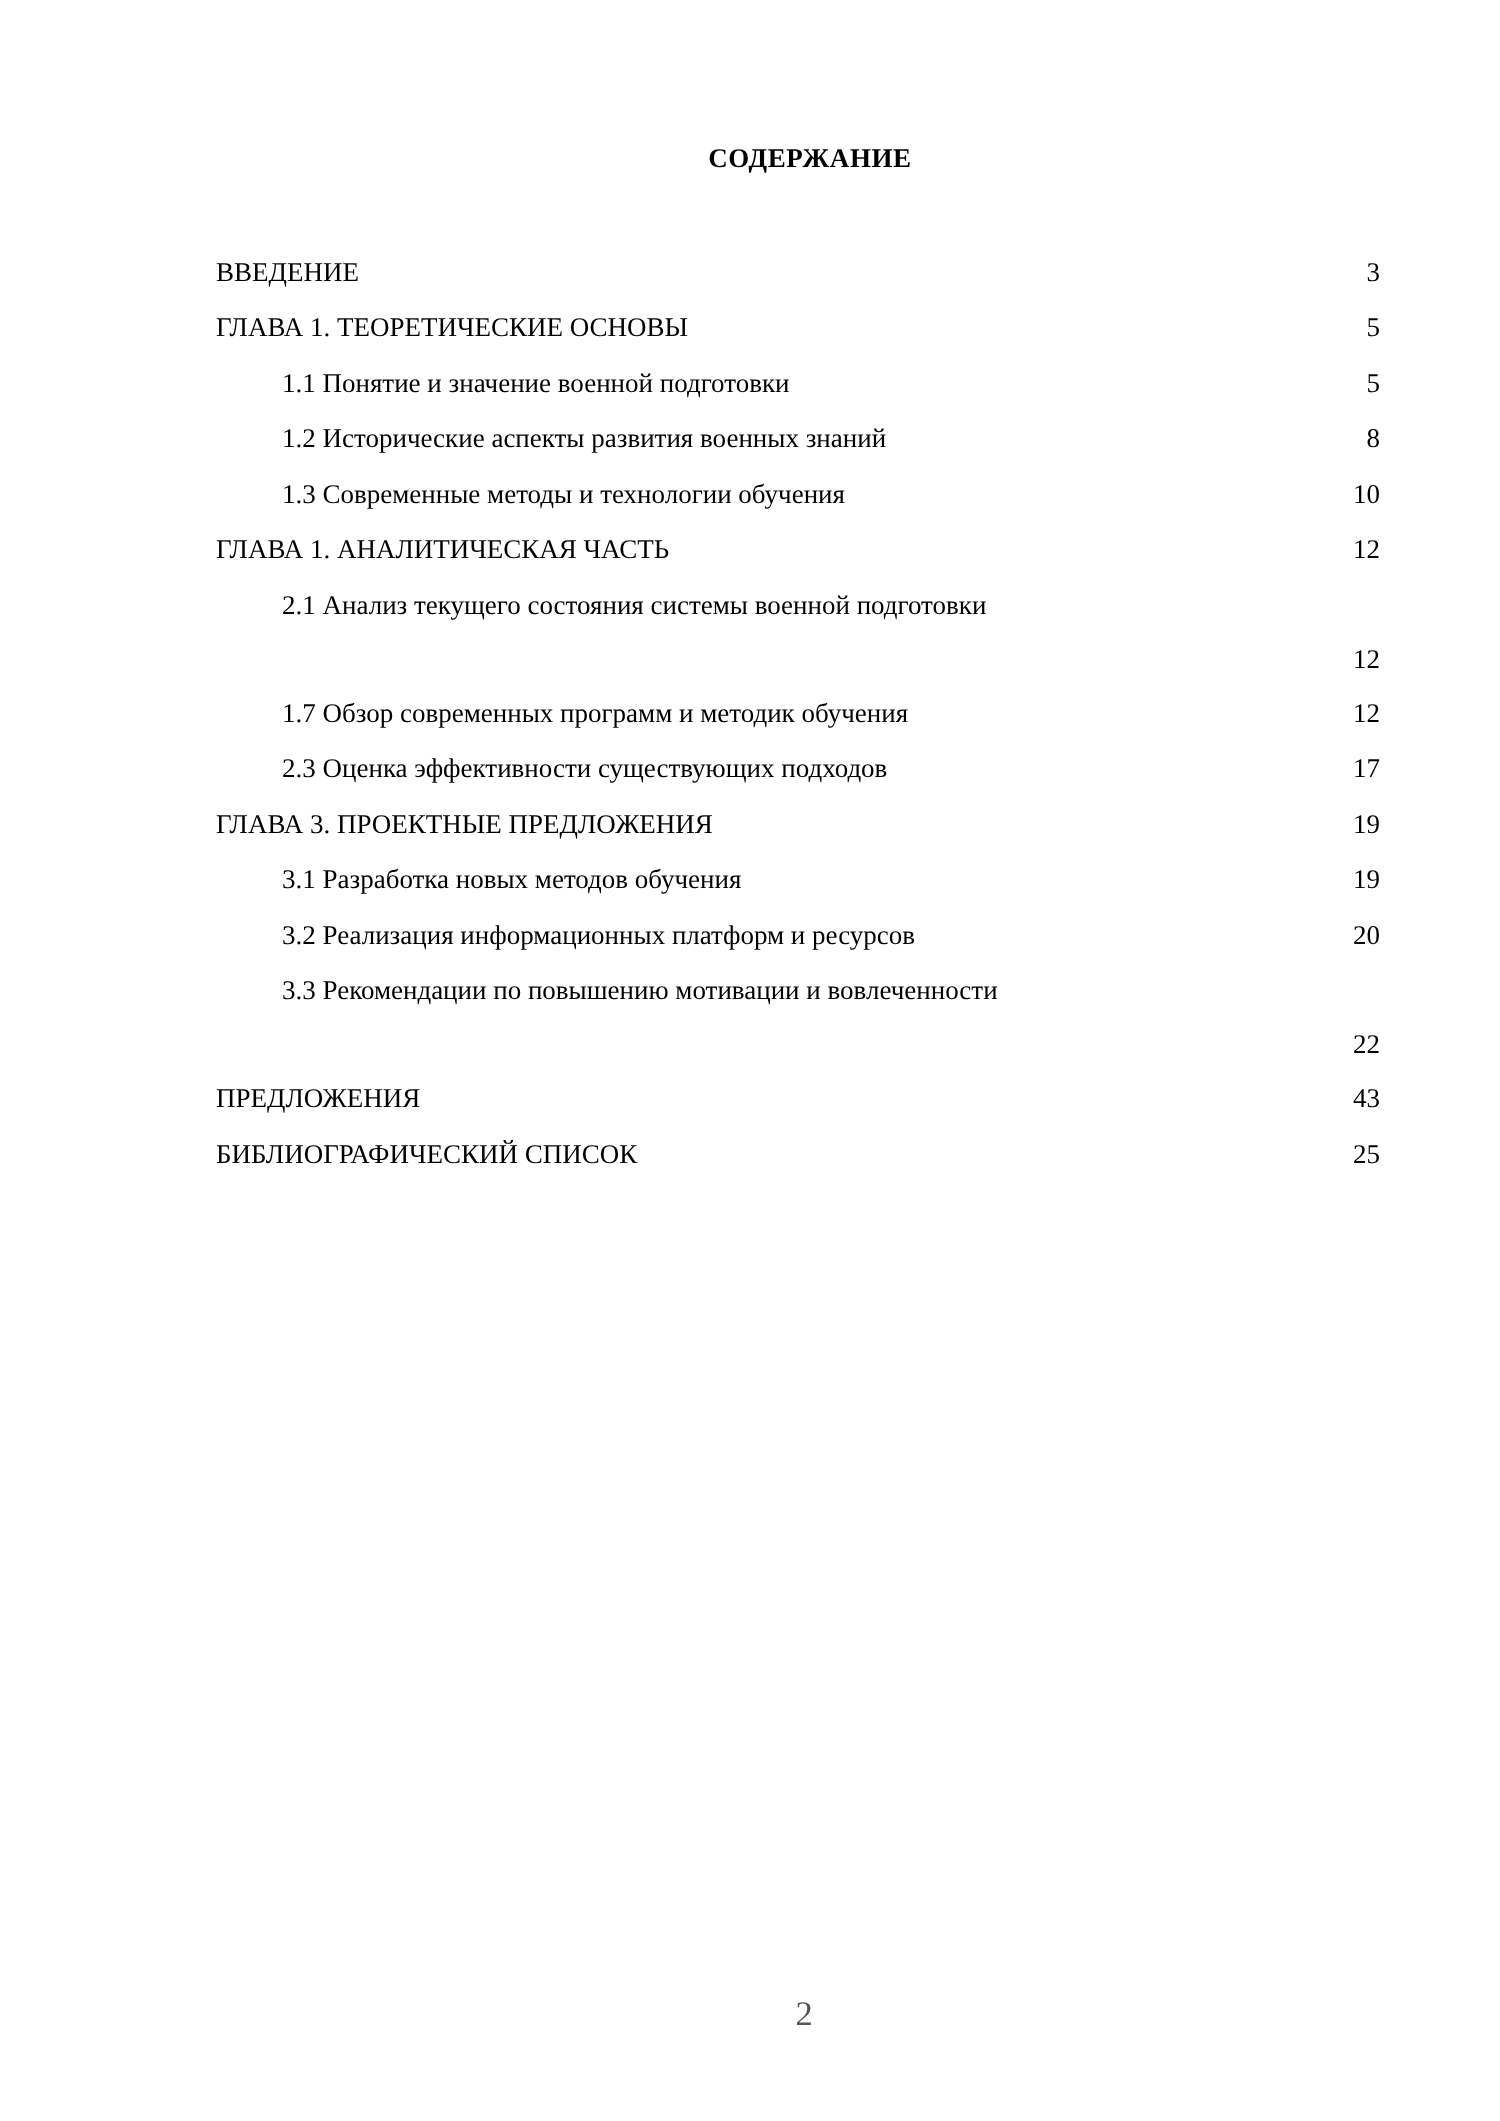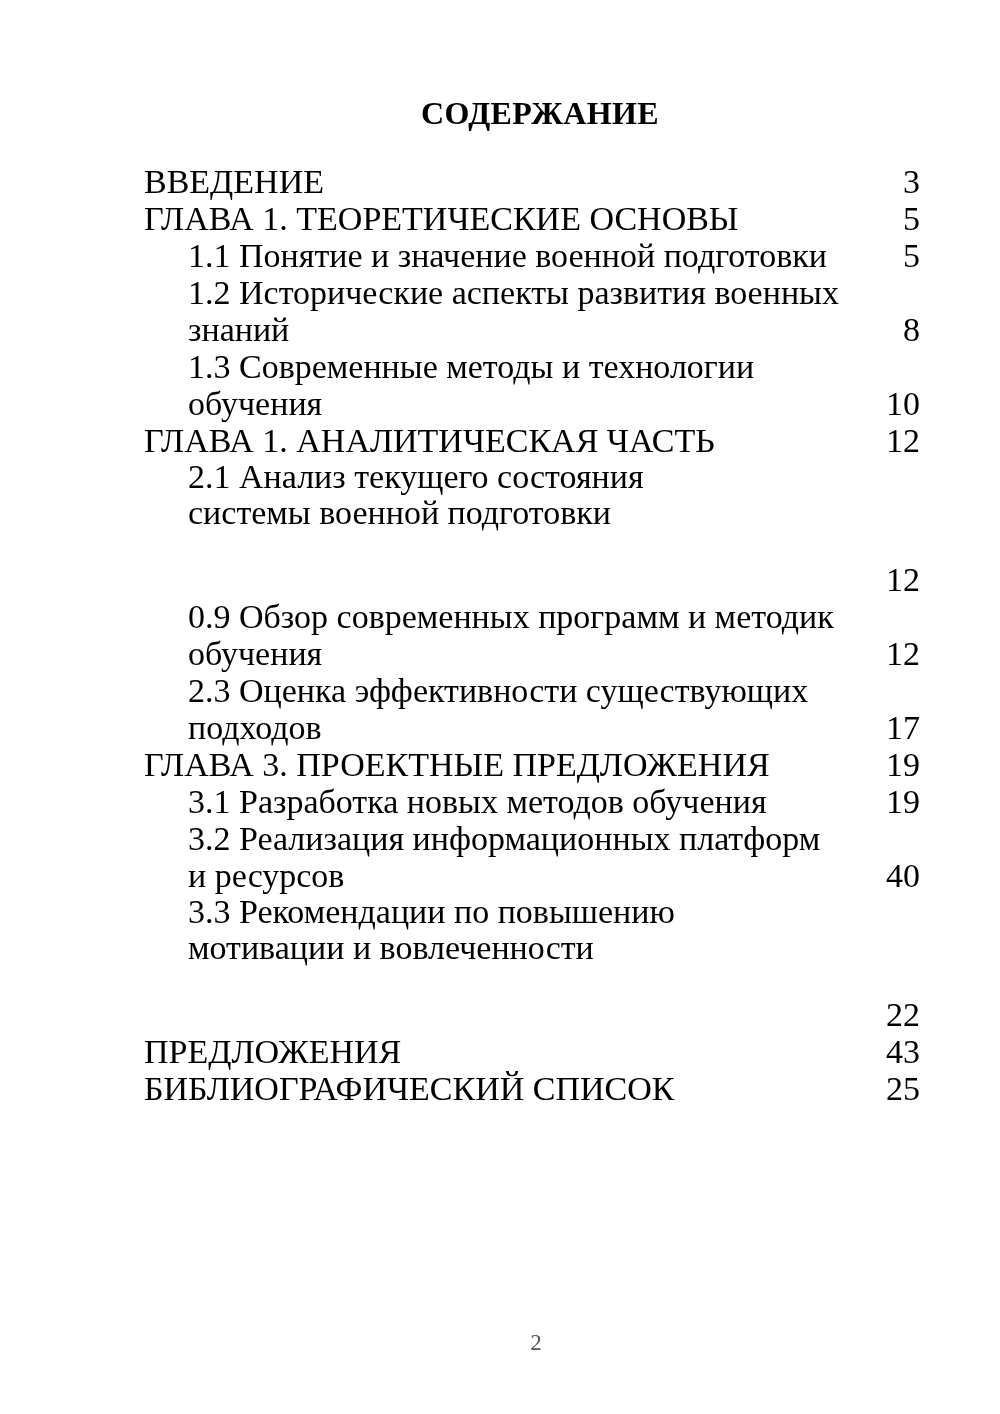--- a/index.html
+++ b/index.html
@@ -23,40 +23,40 @@
 
   
   .doc-title {
     position: absolute;
     top: 95px;
     left: 0;
     width: 1000px;
     padding-left: 80px;
     box-sizing: border-box;
     text-align: center;
-    font-size: 32px;
+    font-size: 18px;
     font-weight: bold;
     letter-spacing: 0.4px;
     line-height: 1.15;
   }
 
   
   .toc {
     position: absolute;
     top: 163px;
     left: 144px;
     width: 776px;
   }
 
   .toc-entry {
     display: flex;
     align-items: flex-start;
     justify-content: space-between;
     width: 100%;
-    font-size: 34px;
+    font-size: 18px;
     line-height: 37px;
     box-sizing: border-box;
   }
 
   .toc-entry .label {
     flex: 0 1 auto;
     white-space: pre-wrap;
     padding-right: 16px;
   }
 
@@ -68,21 +68,20 @@
   }
 
   
   .level-1 {
     padding-left: 0;
   }
 
   
   .level-2 {
     padding-left: 44px;
-    gap: 31px;
   }
 
   
   .wrap .label {
     max-width: 560px;
   }
   .wrap {
     line-height: 36px;
     flex-direction: column;
   }
@@ -130,38 +129,38 @@
       </div>
       <div class="toc-entry level-1">
         <span class="label">ГЛАВА 1. АНАЛИТИЧЕСКАЯ ЧАСТЬ</span>
         <span class="page-num">12</span>
       </div>
       <div class="toc-entry level-2 wrap">
         <span class="label">2.1 Анализ текущего состояния системы военной подготовки</span>
         <span class="page-num">12</span>
       </div>
       <div class="toc-entry level-2">
-        <span class="label">0.9 Обзор современных программ и методик обучения</span>
+        <span class="label">1.7 Обзор современных программ и методик обучения</span>
         <span class="page-num">12</span>
       </div>
       <div class="toc-entry level-2">
         <span class="label">2.3 Оценка эффективности существующих подходов</span>
         <span class="page-num">17</span>
       </div>
       <div class="toc-entry level-1">
         <span class="label">ГЛАВА 3. ПРОЕКТНЫЕ ПРЕДЛОЖЕНИЯ</span>
         <span class="page-num">19</span>
       </div>
       <div class="toc-entry level-2">
         <span class="label">3.1 Разработка новых методов обучения</span>
         <span class="page-num">19</span>
       </div>
       <div class="toc-entry level-2">
         <span class="label">3.2 Реализация информационных платформ и ресурсов</span>
-        <span class="page-num">40</span>
+        <span class="page-num">20</span>
       </div>
       <div class="toc-entry level-2 wrap">
         <span class="label">3.3 Рекомендации по повышению мотивации и вовлеченности</span>
         <span class="page-num">22</span>
       </div>
       <div class="toc-entry level-1">
         <span class="label">ПРЕДЛОЖЕНИЯ</span>
         <span class="page-num">43</span>
       </div>
       <div class="toc-entry level-1">

